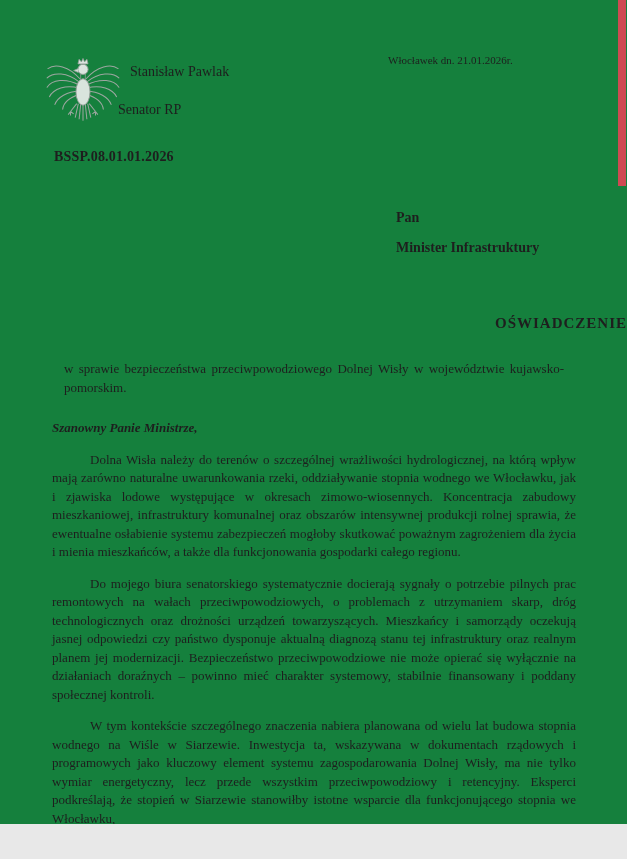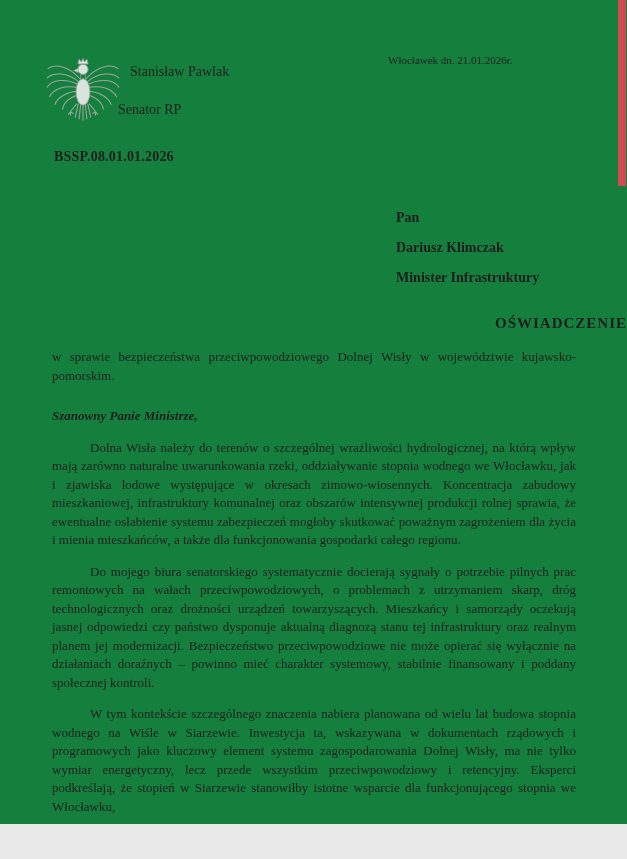--- a/index.html
+++ b/index.html
@@ -89,21 +89,21 @@
   .content {
     position: absolute;
     left: 52px;
     top: 348px;
     width: 524px;
     font-size: 13px;
     line-height: 18.5px;
     text-align: justify;
   }
   .subject {
-    margin: 0;
+    margin: 12px;
   }
   .greeting {
     margin: 22px 0 0 0;
     font-weight: bold;
     font-style: italic;
     text-align: left;
   }
   .para {
     margin: 13px 0 0 0;
     text-indent: 38px;
@@ -151,21 +151,20 @@
     </svg>
   </div>
 
   <div class="sender-name">Stanisław Pawlak</div>
   <div class="sender-title">Senator RP</div>
   <div class="place-date">Włocławek dn. 21.01.2026r.</div>
   <div class="ref-number">BSSP.08.01.01.2026</div>
 
   <div class="recipient">
     <div>Pan</div>
-    <div>Dariusz Klimczak</div>
     <div>Minister Infrastruktury</div>
   </div>
 
   <div class="doc-title">OŚWIADCZENIE</div>
 
   <div class="content">
     <p class="subject">w sprawie bezpieczeństwa przeciwpowodziowego Dolnej Wisły w województwie kujawsko-pomorskim.</p>
     <p class="greeting">Szanowny Panie Ministrze,</p>
     <p class="para">Dolna Wisła należy do terenów o szczególnej wrażliwości hydrologicznej, na którą wpływ mają zarówno naturalne uwarunkowania rzeki, oddziaływanie stopnia wodnego we Włocławku, jak i zjawiska lodowe występujące w okresach zimowo-wiosennych. Koncentracja zabudowy mieszkaniowej, infrastruktury komunalnej oraz obszarów intensywnej produkcji rolnej sprawia, że ewentualne osłabienie systemu zabezpieczeń mogłoby skutkować poważnym zagrożeniem dla życia i mienia mieszkańców, a także dla funkcjonowania gospodarki całego regionu.</p>
     <p class="para">Do mojego biura senatorskiego systematycznie docierają sygnały o potrzebie pilnych prac remontowych na wałach przeciwpowodziowych, o problemach z utrzymaniem skarp, dróg technologicznych oraz drożności urządzeń towarzyszących. Mieszkańcy i samorządy oczekują jasnej odpowiedzi czy państwo dysponuje aktualną diagnozą stanu tej infrastruktury oraz realnym planem jej modernizacji. Bezpieczeństwo przeciwpowodziowe nie może opierać się wyłącznie na działaniach doraźnych – powinno mieć charakter systemowy, stabilnie finansowany i poddany społecznej kontroli.</p>

